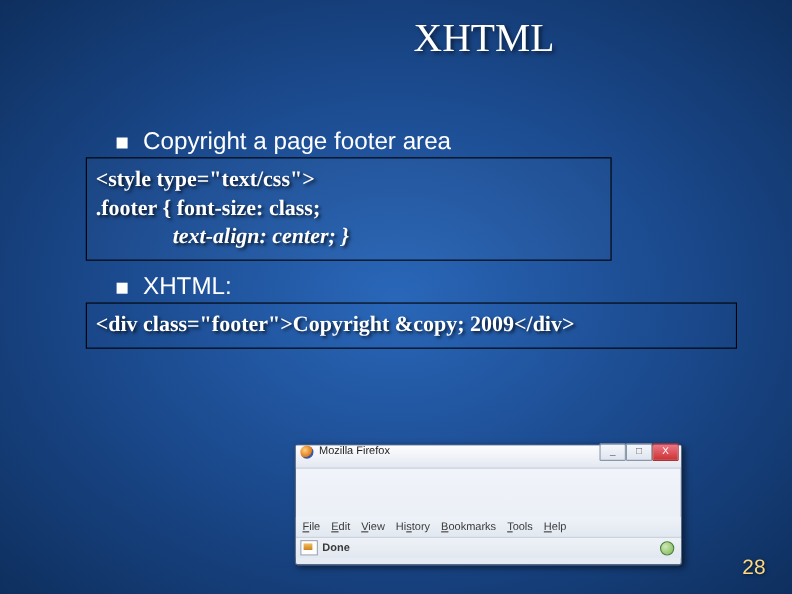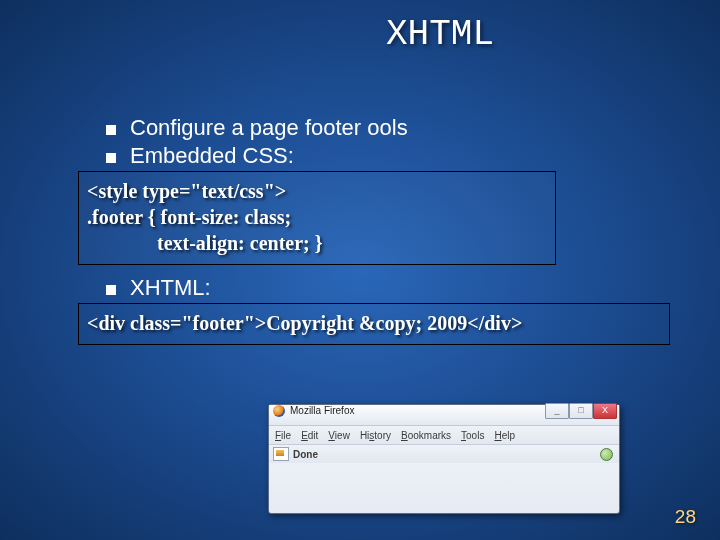--- a/index.html
+++ b/index.html
@@ -16,21 +16,21 @@
     background: radial-gradient(ellipse at center, #2a67b9 0%, #1b4a8e 50%, #0e2f5e 100%);
     position: relative;
     box-sizing: border-box;
   }
   .title-block {
     position: absolute;
     top: 14px;
     left: 180px;
     width: 520px;
     color: #ffffff;
-    font-family: Liberation Mono, monospace;
+    font-family: Liberation Serif, serif;
     font-size: 36px;
     line-height: 1.15;
     text-align: left;
     text-shadow: 2px 2px 4px rgba(0,0,0,0.6);
   }
   .title-line1 { text-align: center; }
   .title-line2 { }
   .content {
     position: absolute;
     top: 115px;
@@ -68,21 +68,21 @@
     border: 1px solid #000;
     padding: 6px 8px 8px 8px;
     font-family: "Times New Roman", serif;
     font-size: 20px;
     font-weight: bold;
     margin: 2px 0 0 -28px;
     width: 574px;
     text-shadow: 2px 2px 3px rgba(0,0,0,0.7);
     line-height: 1.3;
   }
-  .indent { padding-left: 70px; display: block; }
+  .indent { padding-left: 70px; display: block; font-style: italic; }
   .browser {
     position: absolute;
     left: 268px;
     top: 404px;
     width: 350px;
     height: 108px;
     background: linear-gradient(#f3f6fb, #e6ebf3);
     border: 1px solid #5a6c86;
     border-radius: 3px;
     box-shadow: 2px 2px 6px rgba(0,0,0,0.5);
@@ -131,20 +131,21 @@
   .menubar {
     height: 18px;
     background: linear-gradient(#eef2f8, #e2e8f0);
     display: flex;
     gap: 10px;
     padding: 0 6px;
     align-items: center;
     border-bottom: 1px solid #c6ccd8;
     font-size: 10px;
     color: #3a3a3a;
+    margin-top: 44px;
   }
   .menubar span u { text-decoration: underline; }
   .viewport {
     background: #fff;
     height: 46px;
     border-bottom: 1px solid #b9c0cc;
     text-align: center;
     font-family: "Times New Roman", serif;
     font-size: 11px;
     padding-top: 4px;
@@ -201,25 +202,21 @@
 <div class="slide">
 
   <div class="title-block">
     <div class="title-line1">XHTML</div>
   </div>
 
   <div class="content">
 
     <div class="bullet-row">
       <div class="bullet-sq"></div>
-      <div>Configure a page footer ools</div>
-    </div>
-    <div class="bullet-row">
-      <div class="bullet-sq"></div>
-      <div>Embedded CSS:</div>
+      <div>Copyright a page footer area</div>
     </div>
 
     <div class="codebox">
       <div>&lt;style type="text/css"&gt;</div>
       <div>.footer { font-size: class;</div>
       <span class="indent">text-align: center; }</span>
     </div>
 
     <div class="bullet-row">
       <div class="bullet-sq"></div>

